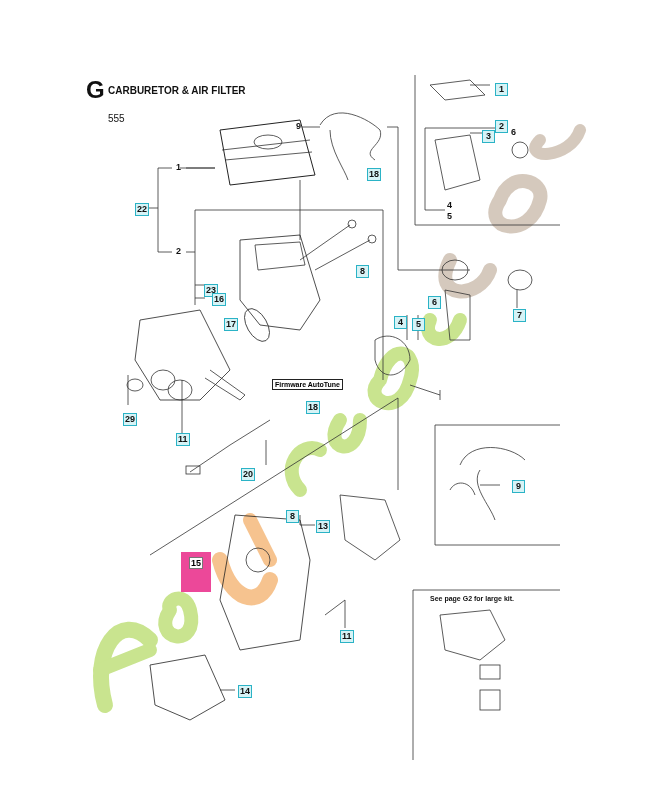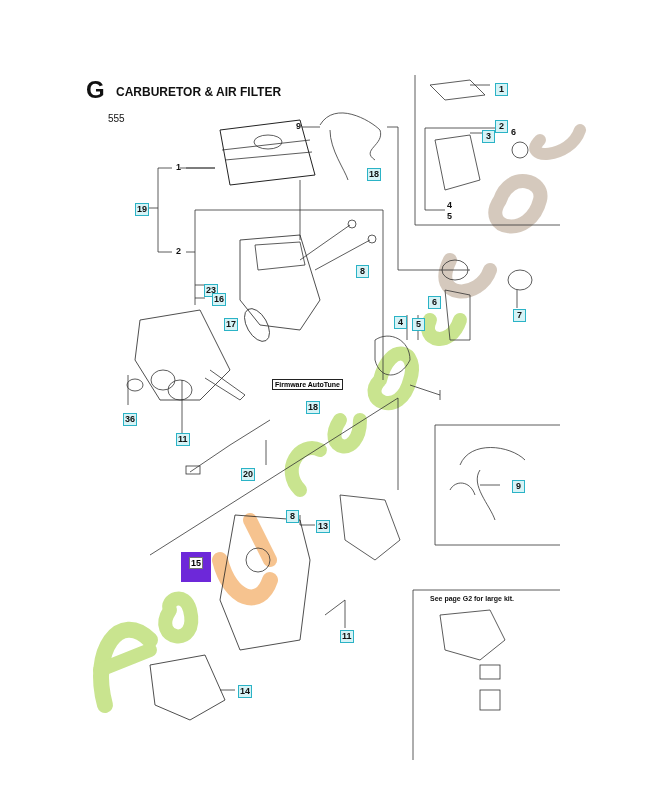--- a/index.html
+++ b/index.html
@@ -1,23 +1,23 @@
 <!DOCTYPE html>
 <html><head>
 <meta charset="utf-8">
 <style>
   html, body { margin:0; padding:0; background:#ffffff; }
   body { width:652px; height:800px; position:relative; overflow:hidden; font-family:"Liberation Sans", sans-serif; }
   #stage { position:absolute; left:0; top:0; width:652px; height:800px; }
   .hdr-letter { position:absolute; left:86px; top:76px; font-size:24px; font-weight:bold; color:#111; font-family:"Liberation Sans", sans-serif; }
   .hdr-model { position:absolute; left:108px; top:77px; font-size:10px; color:#111; font-family:Liberation Sans, sans-serif;margin-top:36px; }
-  .hdr-title { position:absolute; left:108px; top:85px; font-size:12px; font-weight:bold; color:#111; font-family:"Liberation Sans", sans-serif;margin-left:8px; }
+  .hdr-title { position:absolute; left:108px; top:85px; font-size:10px; font-weight:bold; color:#111; font-family:"Liberation Sans", sans-serif; }
   .lbl { position:absolute; font-size:9px; font-weight:bold; color:#111; font-family:"Liberation Sans", sans-serif; line-height:11px; }
   .box { position:absolute; font-size:9px; font-weight:bold; color:#111; font-family:"Liberation Sans", sans-serif; line-height:11px; background:#d6f3f6; border:1px solid #2bb3c6; padding:0 1px; text-align:center; min-width:9px; }
-  .ybox { position:absolute; background:#6d28d9; width:30px; height:30px; }
+  .ybox { position:absolute; background:#ec4899; width:30px; height:40px; }
   .ybox span { position:absolute; left:8px; top:5px; font-size:9px; font-weight:bold; background:#fff; border:1px solid #777; padding:0 1px; line-height:10px; }
   .note { position:absolute; font-size:7px; font-weight:bold; color:#111; font-family:"Liberation Sans", sans-serif; }
   .fw { position:absolute; left:272px; top:379px; font-size:7px; font-weight:bold; border:1px solid #222; padding:0 2px; line-height:9px; background:#fff; }
   svg { position:absolute; left:0; top:0; }
 </style>
 </head>
 <body>
 
 <div id="stage">
 
@@ -130,28 +130,28 @@
   <div class="hdr-model">555</div>
   <div class="hdr-title">CARBURETOR &amp; AIR FILTER</div>
 
   <div class="lbl" style="left:176px;top:162px">1</div>
   <div class="lbl" style="left:176px;top:246px">2</div>
   <div class="lbl" style="left:296px;top:121px">9</div>
   <div class="lbl" style="left:511px;top:127px">6</div>
   <div class="lbl" style="left:447px;top:200px">4</div>
   <div class="lbl" style="left:447px;top:211px">5</div>
 
-  <div class="box" style="left:135px;top:203px">19</div>
+  <div class="box" style="left:135px;top:203px">22</div>
   <div class="box" style="left:204px;top:284px">23</div>
   <div class="box" style="left:212px;top:293px">16</div>
   <div class="box" style="left:224px;top:318px">17</div>
   <div class="box" style="left:367px;top:168px">18</div>
   <div class="box" style="left:356px;top:265px">8</div>
   <div class="box" style="left:176px;top:433px">11</div>
-  <div class="box" style="left:123px;top:413px">36</div>
+  <div class="box" style="left:123px;top:413px">29</div>
   <div class="box" style="left:306px;top:401px">18</div>
   <div class="box" style="left:241px;top:468px">20</div>
   <div class="box" style="left:286px;top:510px">8</div>
   <div class="box" style="left:316px;top:520px">13</div>
   <div class="box" style="left:340px;top:630px">11</div>
   <div class="box" style="left:238px;top:685px">14</div>
   <div class="box" style="left:428px;top:296px">6</div>
   <div class="box" style="left:513px;top:309px">7</div>
   <div class="box" style="left:394px;top:316px">4</div>
   <div class="box" style="left:412px;top:318px">5</div>

